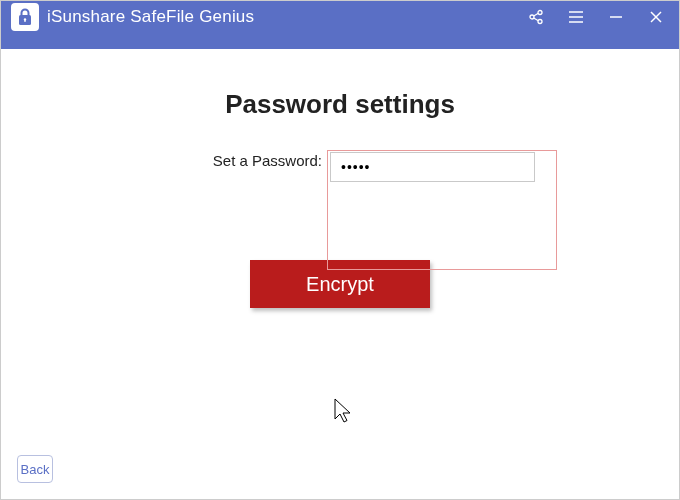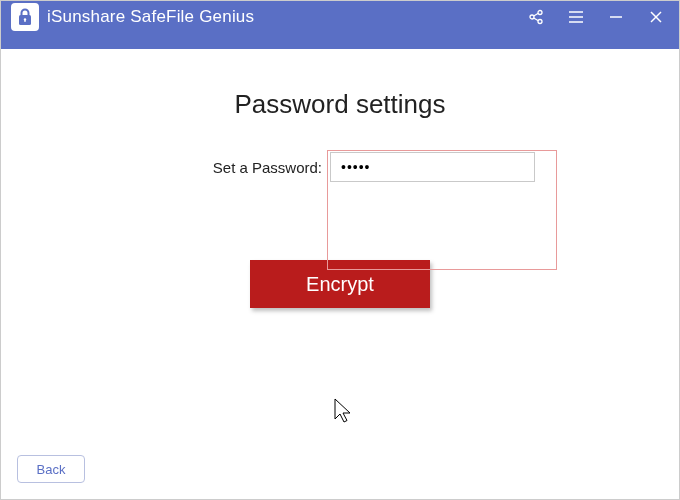--- a/index.html
+++ b/index.html
@@ -53,42 +53,41 @@
       color: #fff;
     }
     .content {
       flex: 1;
       position: relative;
       padding: 30px 40px 20px 40px;
     }
     .page-title {
       text-align: center;
       font-size: 26px;
-      font-weight: 400;
+      font-weight: 700;
       color: #222;
       margin-top: 10px;
       margin-bottom: 30px;
     }
     .form-outline {
       width: 230px;
       position: absolute;
       left: 326px;
       top: 101px;
       height: 120px;
       border: 1.5px solid #e89a9a;
       pointer-events: none;
     }
     .form-area {
       margin: 0 auto;
       width: 440px;
       padding-top: 2px;
     }
     .form-row {
       display: flex;
-      align-items: center;
       margin-bottom: 24px;
     }
     .form-label {
       width: 210px;
       text-align: right;
       font-size: 15px;
       color: #222;
       padding-right: 8px;
     }
     .form-input {
@@ -116,21 +115,21 @@
     .cursor {
       position: absolute;
       left: 332px;
       top: 348px;
       pointer-events: none;
     }
     .back-btn {
       position: absolute;
       left: 16px;
       bottom: 16px;
-      width: 68px;
+      width: 36px;
       height: 28px;
       background: #fff;
       border: 1px solid #b8c0e0;
       border-radius: 4px;
       font-size: 13px;
       color: #5a6fc5;
       cursor: pointer;
     }
   </style>
 </head>

